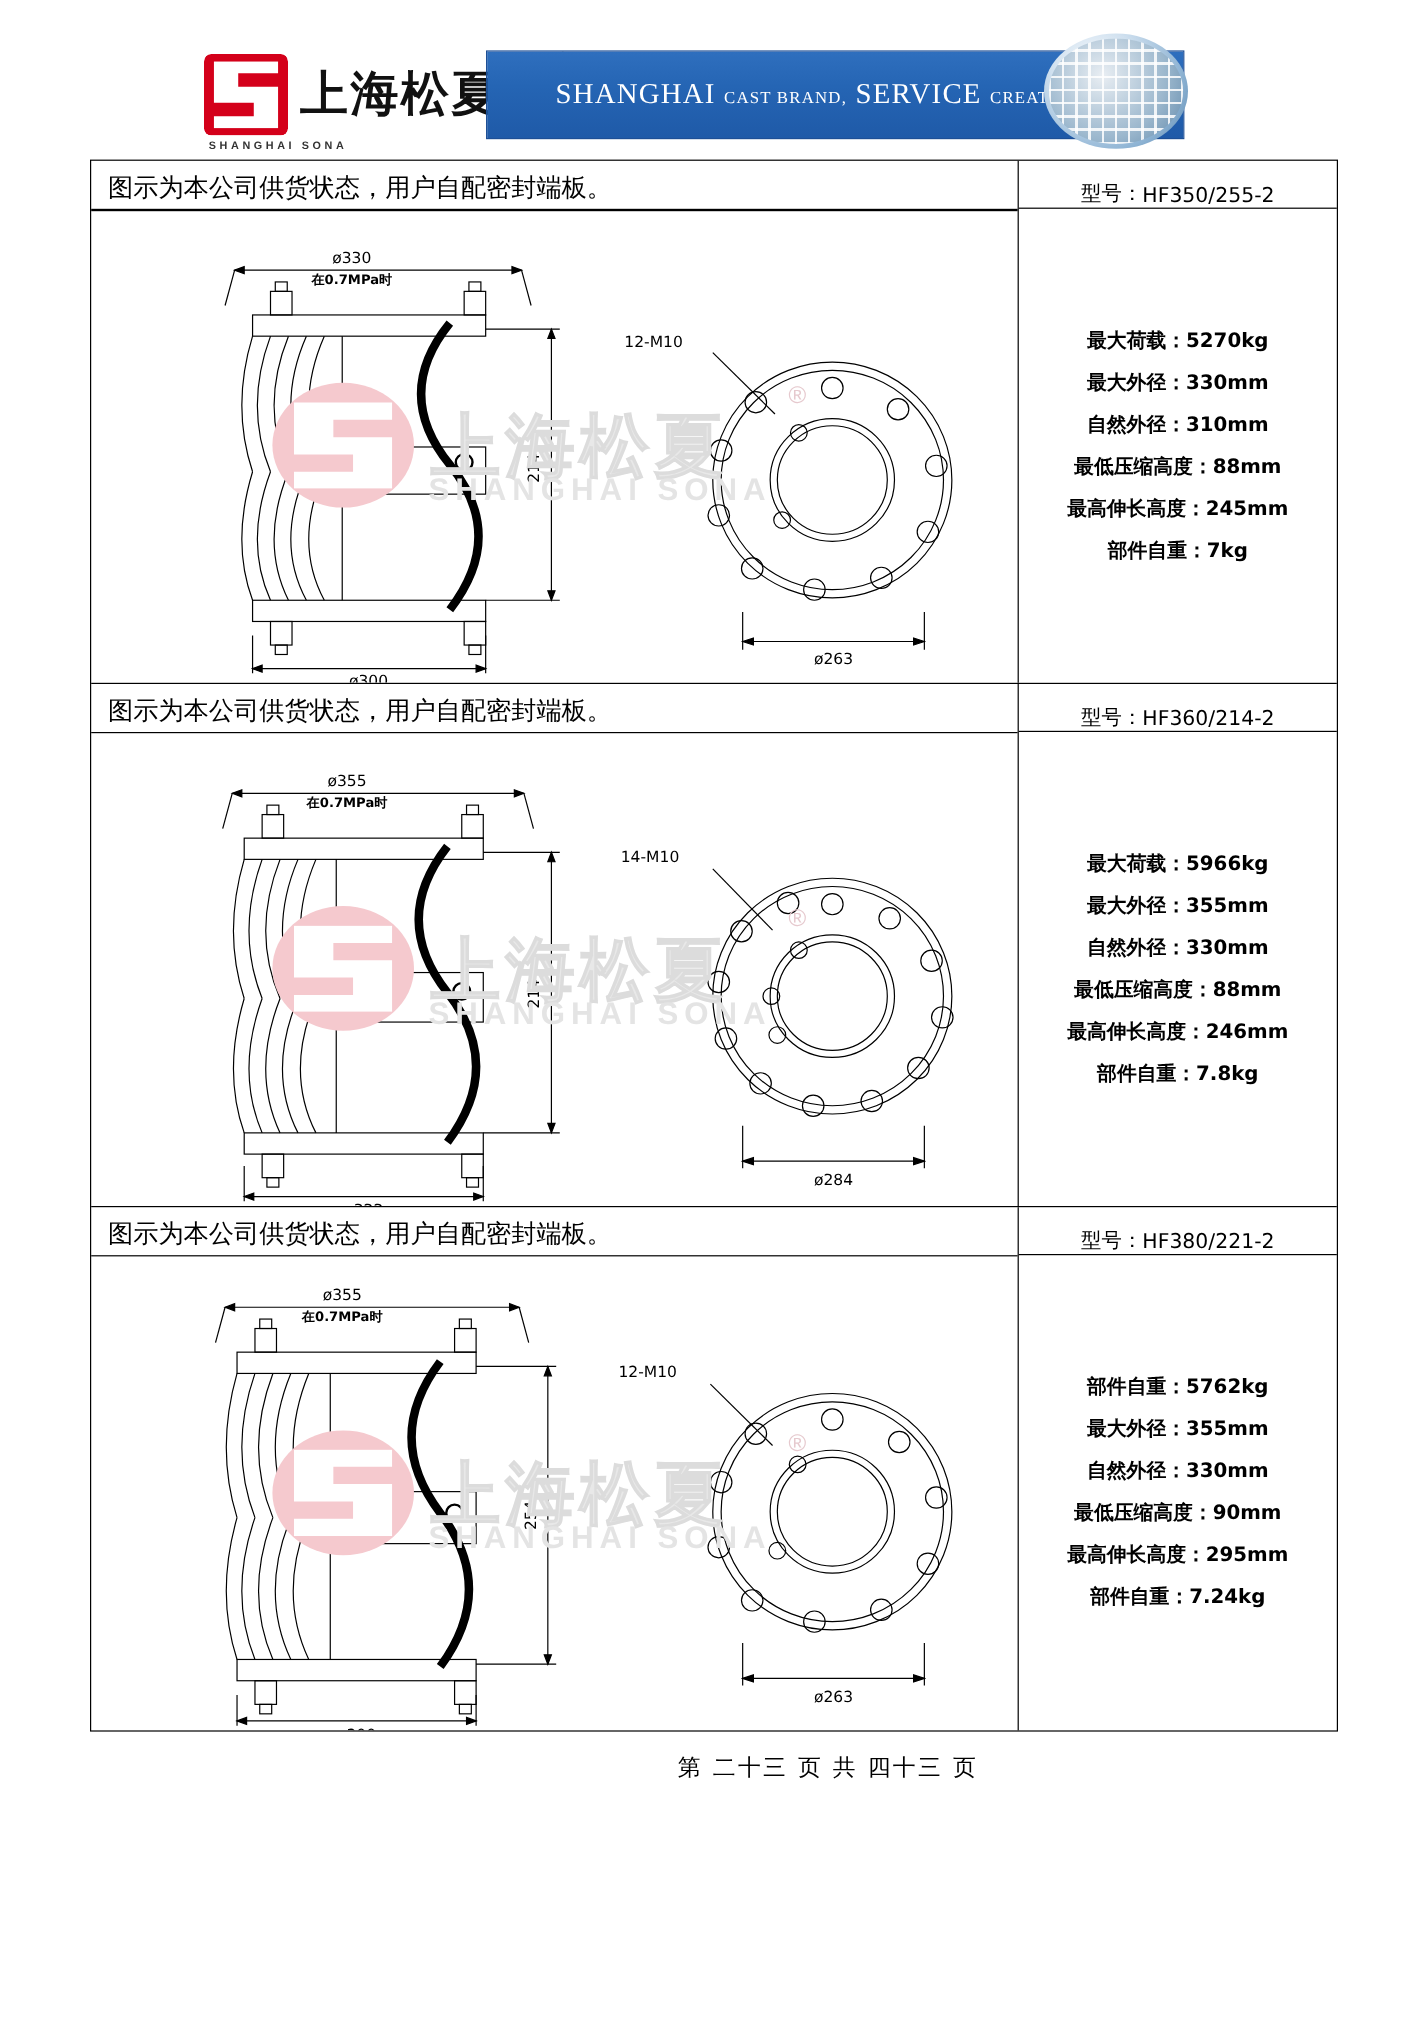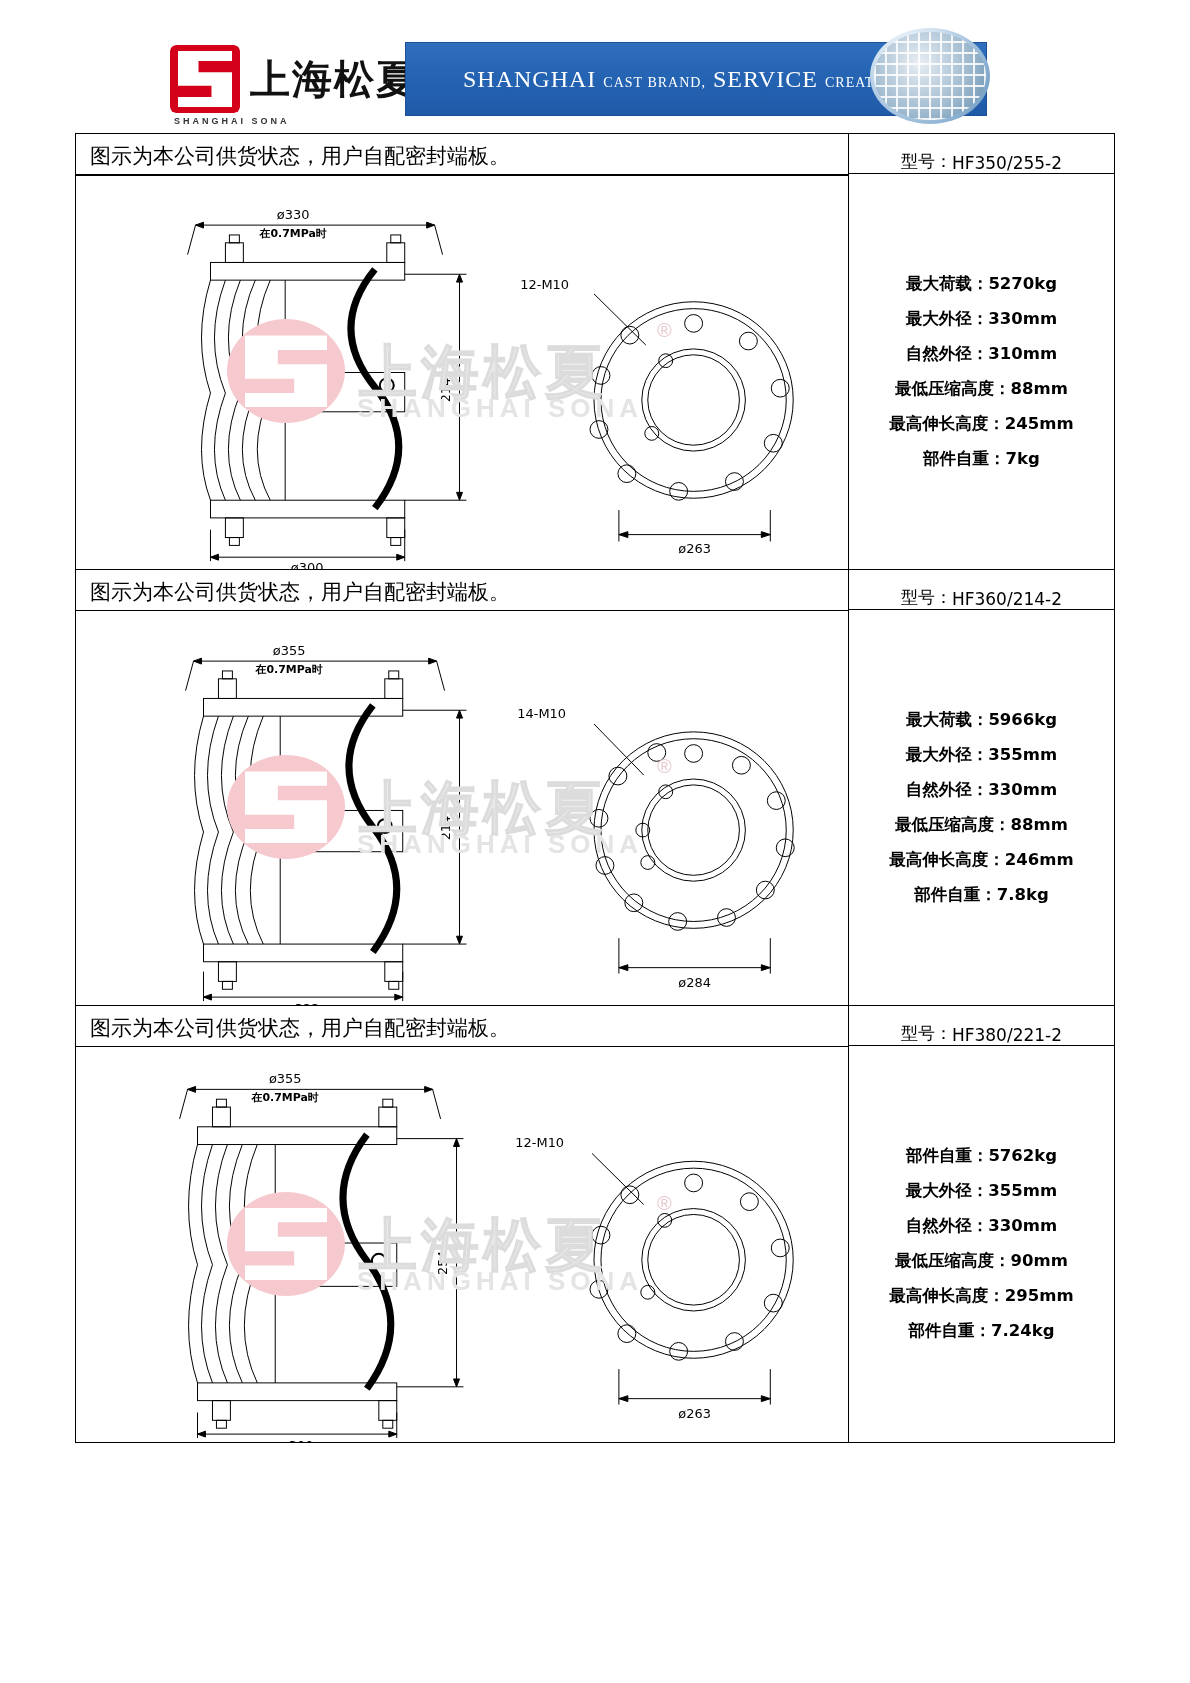--- a/index.html
+++ b/index.html
@@ -512,14 +512,17 @@
           <div class="spec">自然外径：330mm</div>
           <div class="spec">最低压缩高度：90mm</div>
           <div class="spec">最高伸长高度：295mm</div>
           <div class="spec">部件自重：7.24kg</div>
         </div>
       </div>
     </div>
 
   </div>
 
+  <div class="footer">
+    <div class="footer-inner">第 二十三 页 共 四十三 页</div>
+  </div>
 
 </div>
 
 </body></html>

